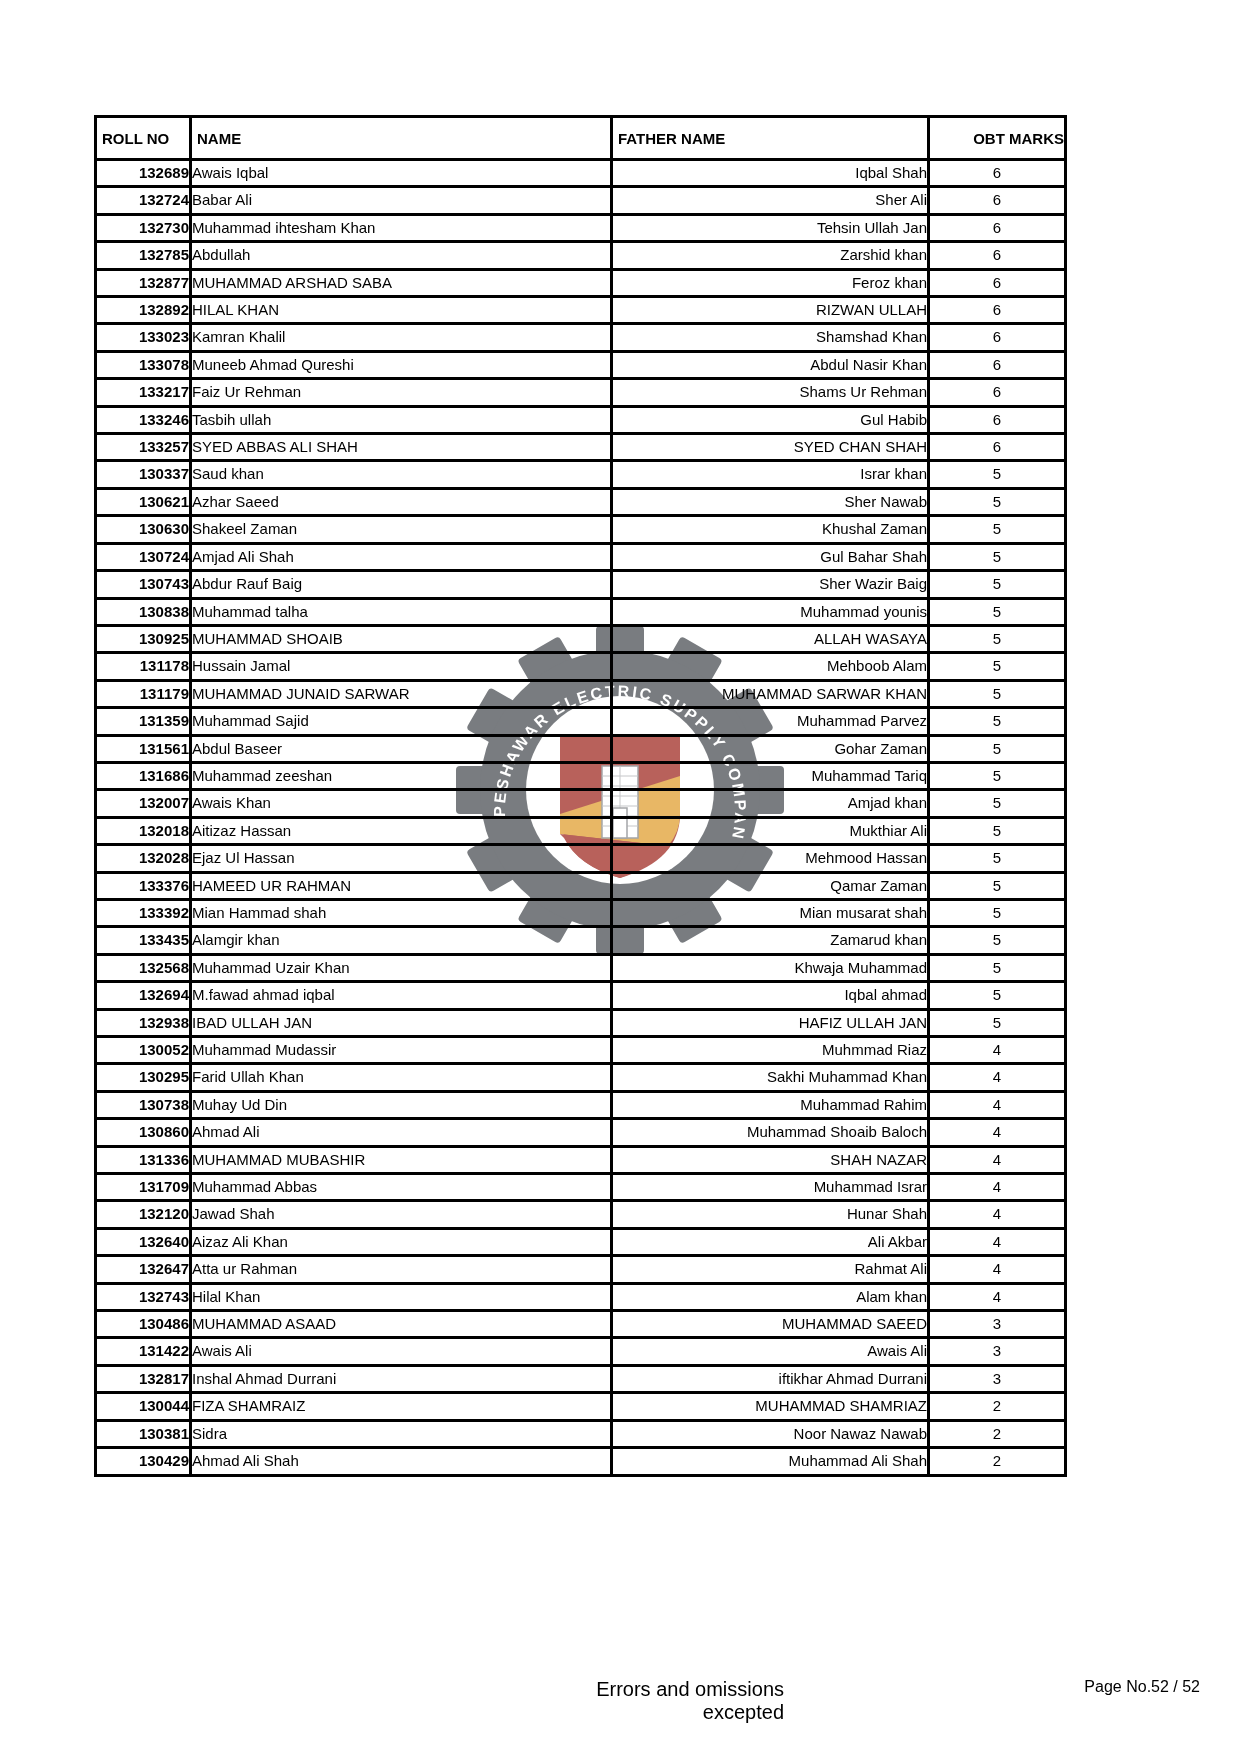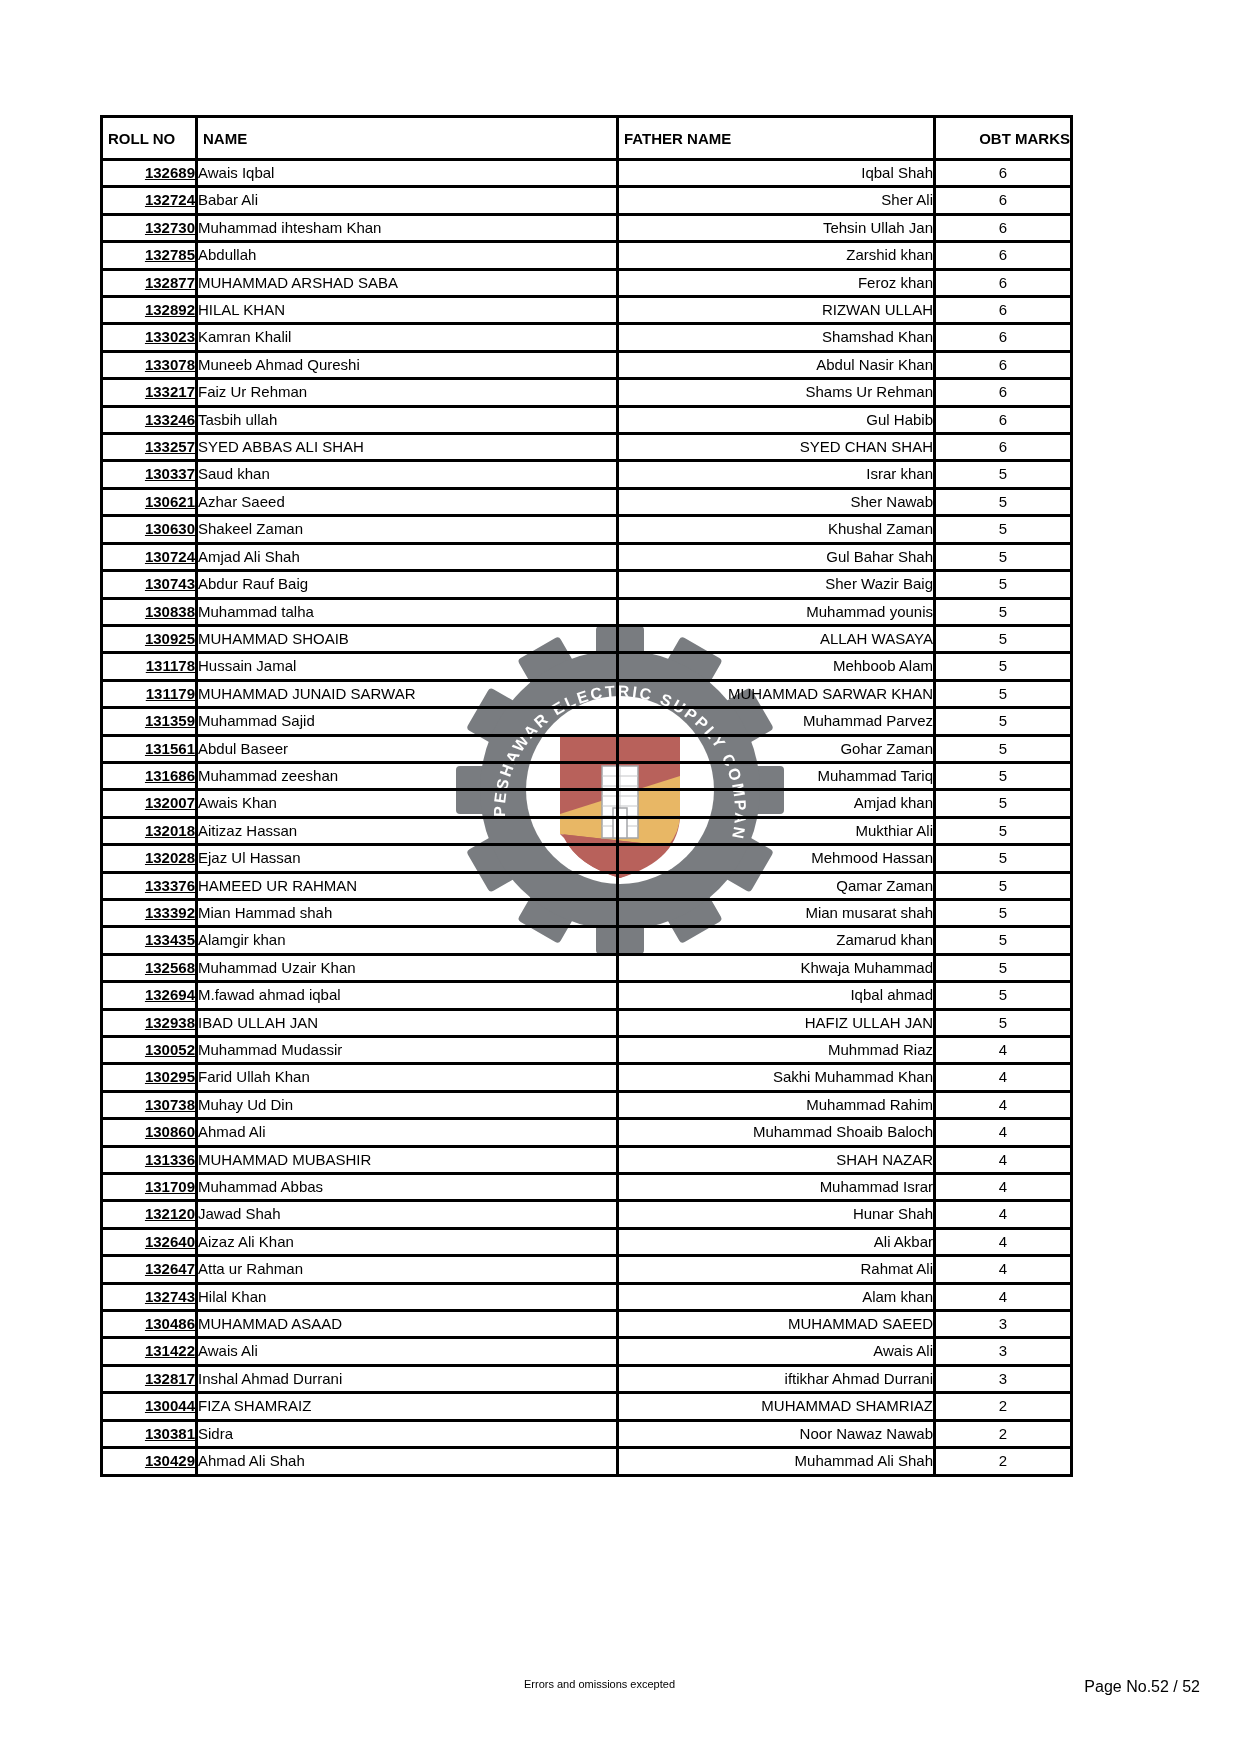--- a/index.html
+++ b/index.html
@@ -18,21 +18,21 @@
     left:448px;
     top:618px;
     width:344px;
     height:344px;
     z-index:0;
     opacity:0.78;
   }
   
   table.results{
     position:absolute;
-    left:100px;
+    left:94px;
     top:115px;
     width:970px;
     border-collapse:collapse;
     table-layout:fixed;
     z-index:1;
     background:transparent;
   }
   table.results th, table.results td{
     border:3px solid #000;
     padding:0;
@@ -48,32 +48,32 @@
     vertical-align:middle;
     padding-left:5px;
   }
   table.results thead th.c-marks{ text-align:right; padding-left:0; }
   table.results tbody td{
     height:24.4px;
     line-height:24.4px;
     font-size:15px;
     vertical-align:middle;
   }
-  td.cell-roll{ font-weight:bold; text-align:right; padding-right:12px;text-decoration:underline; }
+  td.cell-roll{ font-weight:bold; text-align:right; padding-right:12px; }
   td.cell-name{ text-align:left; padding-left:5px; }
   td.cell-father{ text-align:right; padding-left:6px; }
   td.cell-marks{ text-align:center; }
   
   .footer{ position:absolute; left:0; top:1678px; width:1240px; height:24px; z-index:1; }
   .footer .note{
     position:absolute;
     left:524px;
     width:260px;
-    text-align:left;
-    font-size:11px;
+    text-align:right;
+    font-size:20px;
   }
   .footer .pageno{
     position:absolute;
     right:40px;
     font-size:16px;
     margin-left:40px;
   }
 </style>
 </head>
 <body>

